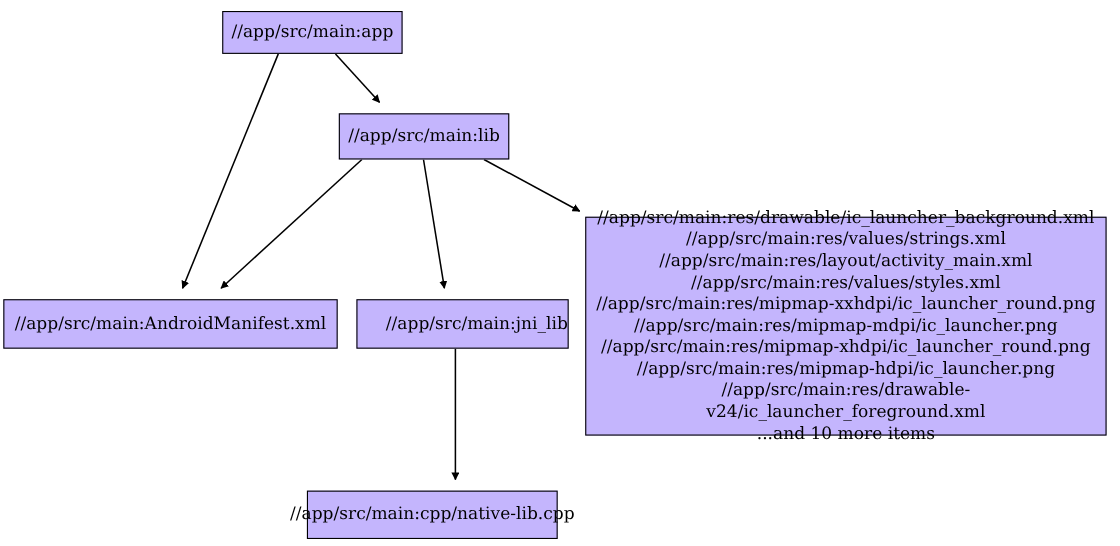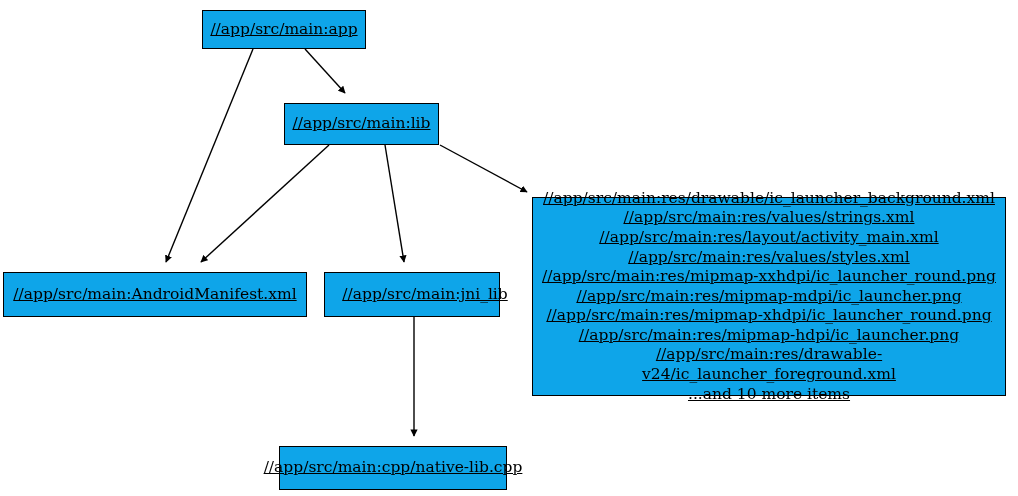--- a/index.html
+++ b/index.html
@@ -24,39 +24,38 @@
     left: 0;
     top: 0;
     width: 1018px;
     height: 496px;
     pointer-events: none;
   }
   .node {
     position: absolute;
     box-sizing: border-box;
     border: 1px solid #000000;
-    background: #0ea5e9;
+    background: #c4b5fd;
     display: flex;
     align-items: center;
     justify-content: center;
     text-align: center;
     line-height: 1.0;
     white-space: nowrap;
     z-index: 2;
-    text-decoration: underline;
   }
   .node .label {
     font-size: 15.5px;
     letter-spacing: 0px;
   }
   
   #node-app        { left: 202px; top: 10px;  width: 164px; height: 39px; }
-  #node-lib        { left: 284px; top: 103px; width: 155px; height: 42px; }
+  #node-lib        { left: 308px; top: 103px; width: 155px; height: 42px; }
   #node-manifest   { left: 3px;   top: 272px; width: 304px; height: 45px; justify-content: center; }
-  #node-jnilib     { left: 324px; top: 272px; width: 176px; height: 45px; padding-left: 26px; }
+  #node-jnilib     { left: 324px; top: 272px; width: 193px; height: 45px; padding-left: 26px; }
   #node-cpp        { left: 279px; top: 446px; width: 228px; height: 44px; }
   #node-resources  { left: 532px; top: 197px; width: 474px; height: 199px;
                      white-space: normal; padding: 15px 6px; }
   #node-resources .multiline {
     font-size: 15.5px;
     line-height: 19.6px;
     text-align: center;
     white-space: pre-line;
   }
 </style>

